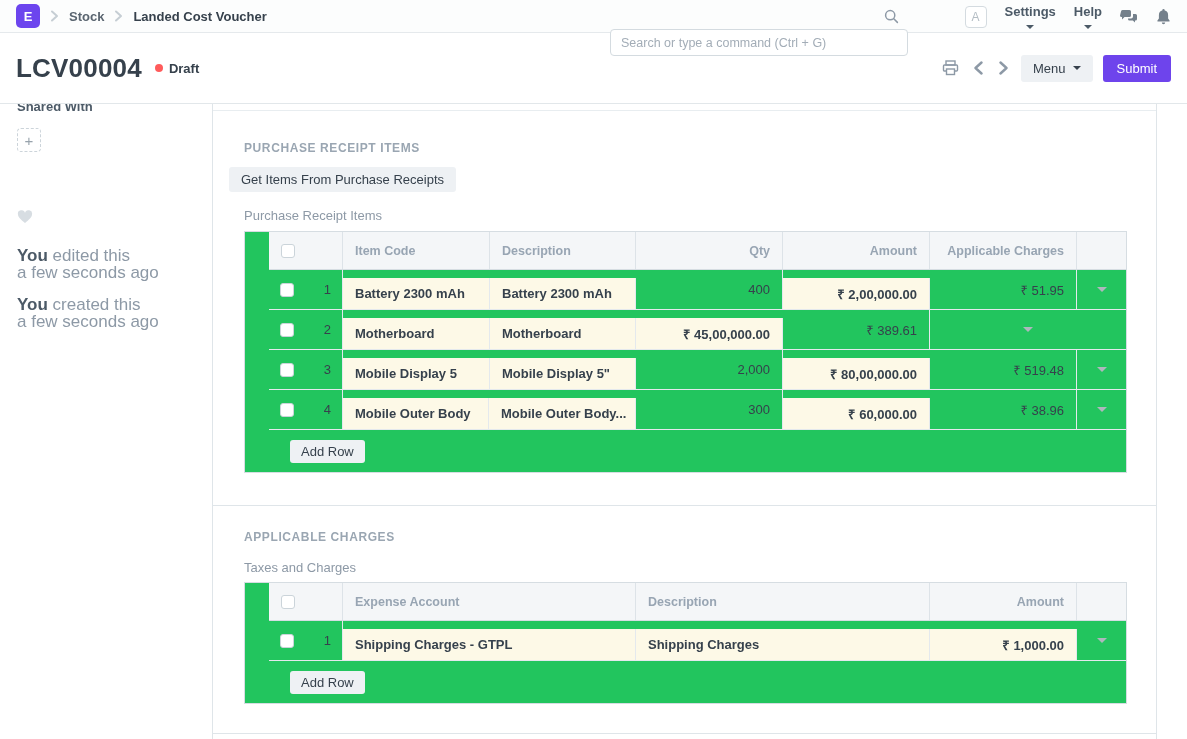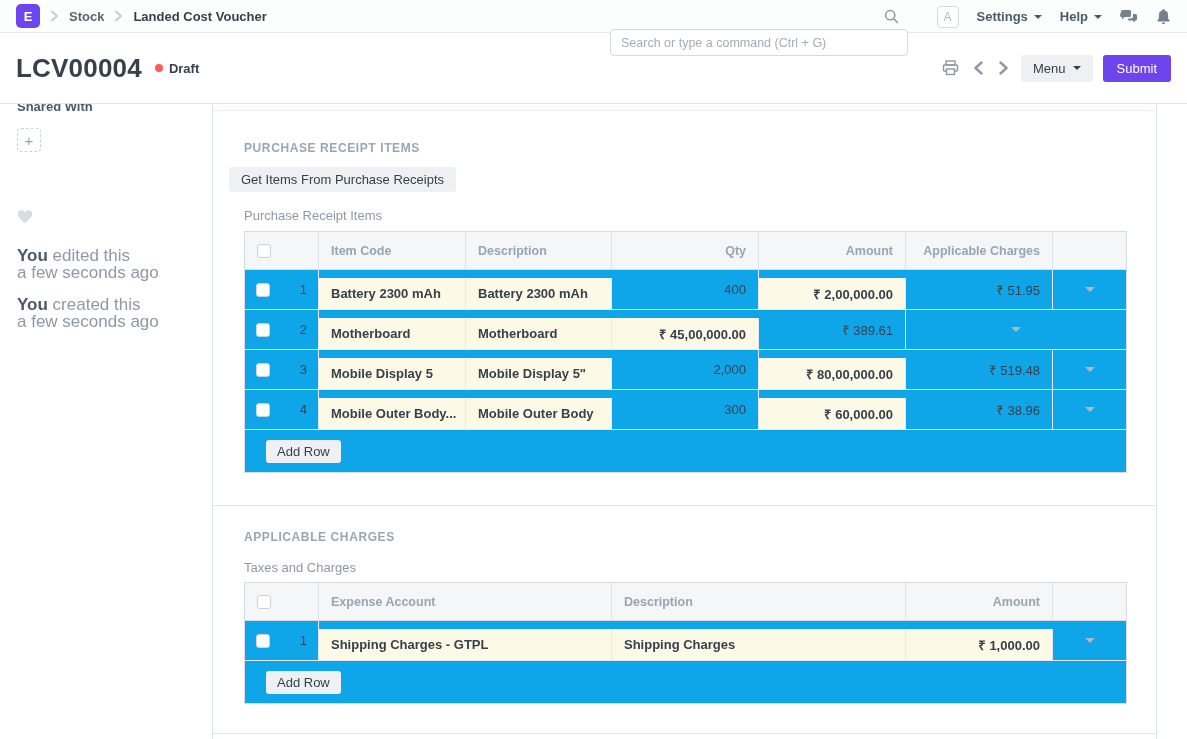--- a/index.html
+++ b/index.html
@@ -36,21 +36,21 @@
   .nav-search .mag { position:absolute; right:9px; top:6px; }
   .nav-right {
     position:absolute; right:16px; top:0; height:33px;
     display:flex; align-items:center; gap:18px;
   }
   .avatar {
     width:22px; height:22px; border:1px solid #d4dbe0; border-radius:4px;
     display:flex; align-items:center; justify-content:center;
     font-size:12px; color:#b4bdc4; font-weight:400; background:#fff; cursor:pointer;
   }
-  .nav-menu { font-size:13px; font-weight:700; color:#4c5a67; display:flex; align-items:center; gap:6px; cursor:pointer; }
+  .nav-menu { font-size:13px; font-weight:700; color:#4c5a67; display:flex; align-items:center; gap:6px; cursor:pointer;flex-direction:column; }
   .caret { width:0; height:0; border-left:4px solid transparent; border-right:4px solid transparent; border-top:4px solid #4c5a67; display:inline-block; }
   .nav-icon { display:flex; align-items:center; cursor:pointer; }
 
   
   .page-head {
     position:absolute; top:33px; left:0; width:1187px; height:71px;
     background:#fff; border-bottom:1px solid #e2e7ea; z-index:4;
     display:flex; align-items:center; justify-content:space-between;
     padding:0 16px;
   }
@@ -91,21 +91,21 @@
   .residual-line { position:absolute; top:6px; left:0; width:100%; border-top:1px solid #e8edf0; }
   .sec-divider { position:absolute; left:0; width:100%; border-top:1px solid #dfe5e9; }
   .sec-heading {
     position:absolute; left:31px; font-size:12px; font-weight:700;
     color:#9aa6b2; letter-spacing:0.6px;
   }
   .grid-label { position:absolute; left:31px; font-size:13px; color:#8d99a6; }
   .btn-light { background:#eef1f4; color:#36414c; padding:5px 12px; border:none; border-radius:3px; font-family:inherit; font-size:13px; cursor:pointer; }
 
   
-  .grid { position:absolute; left:31px; width:883px; border:1px solid #d6dde2; background:#0ea5e9; }
+  .grid { position:absolute; left:31px; width:883px; border:1px solid #d6dde2; background:#22c55e;padding-left:24px; }
   .g-head { display:flex; height:38px; background:#f4f6f8; border-bottom:1px solid #d6dde2; }
   .g-row  { display:flex; height:40px; border-bottom:1px solid #e4e9ed; }
   .c {
     display:flex; align-items:center; padding:0 12px;
     border-right:1px solid #e4e9ed; font-size:13px; color:#36414c;
     overflow:hidden; white-space:nowrap;
   }
   .g-head .c { color:#98a5b3; font-weight:700; font-size:12.5px; border-right-color:#dde3e8; }
   .c.r { justify-content:flex-end; text-align:left; }
   .c.y { background:#fdf9e7; }
@@ -296,22 +296,22 @@
       <div class="c w6 last">
           <span class="row-caret"></span>
         </div>
     </div>
 
     <div class="g-row">
       <div class="c w0 first">
           <span class="cb"></span>
           <span class="row-idx">4</span>
         </div>
+      <div class="c w2 y b">Mobile Outer Body</div>
       <div class="c w1 y b">Mobile Outer Body...</div>
-      <div class="c w2 y b">Mobile Outer Body</div>
       <div class="c w3 r">300</div>
       <div class="c w4 r y b">₹ 60,000.00</div>
       <div class="c w5 r">₹ 38.96</div>
       <div class="c w6 last">
           <span class="row-caret"></span>
         </div>
     </div>
 
     <div class="g-foot">
       <button class="btn-light" style="padding:4px 11px;">Add Row</button>

